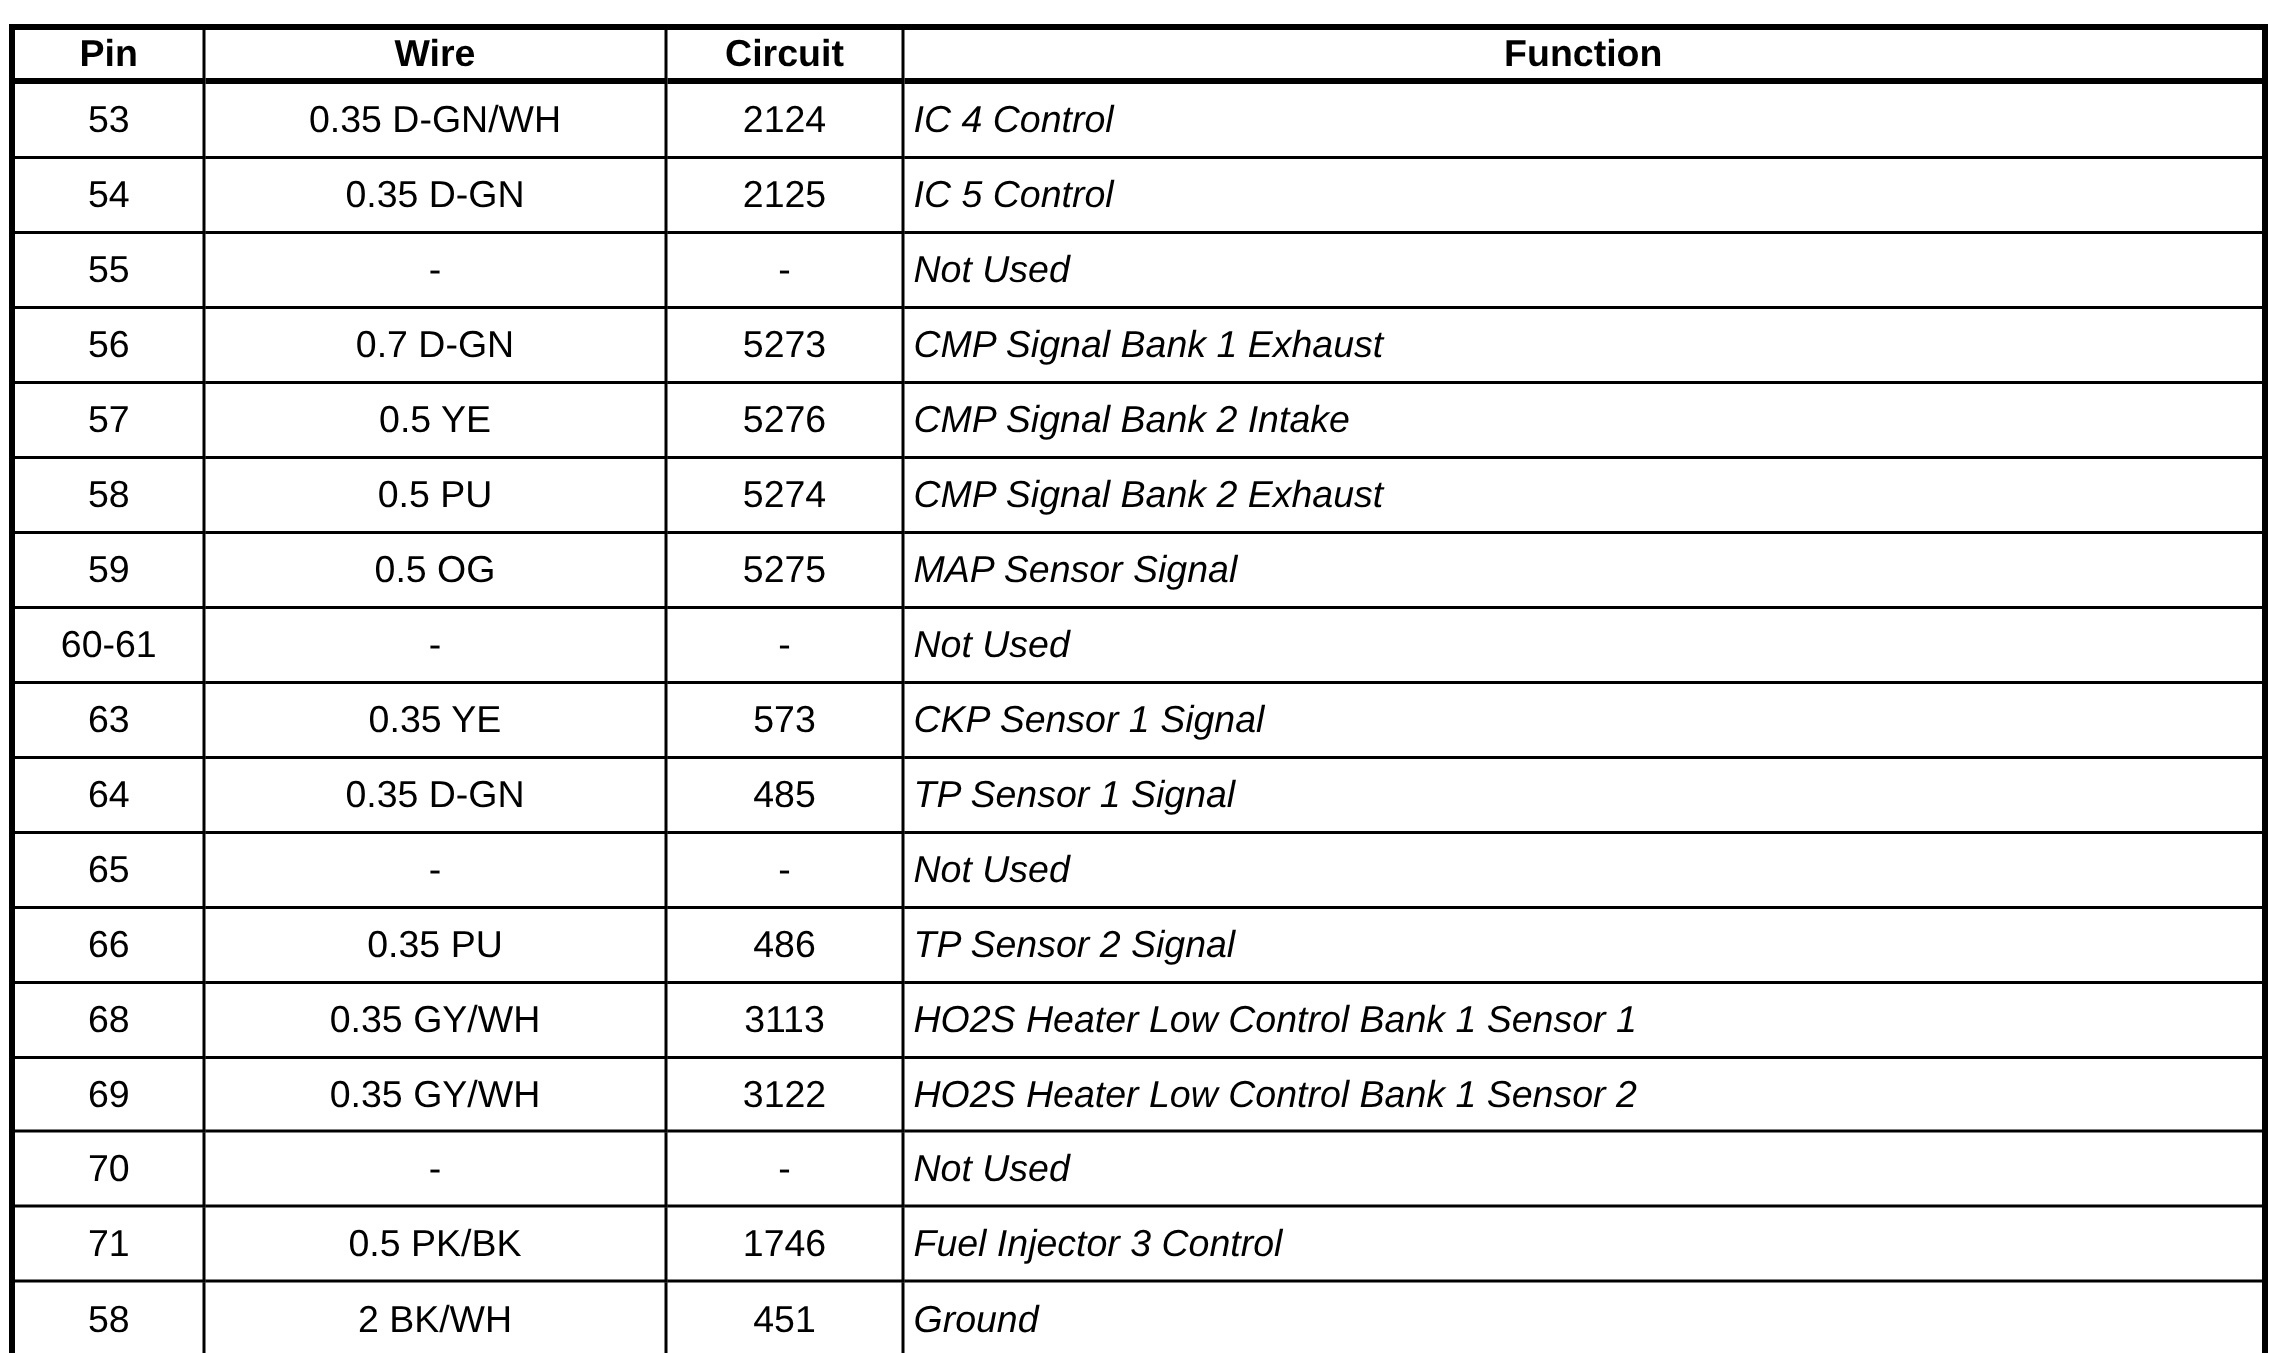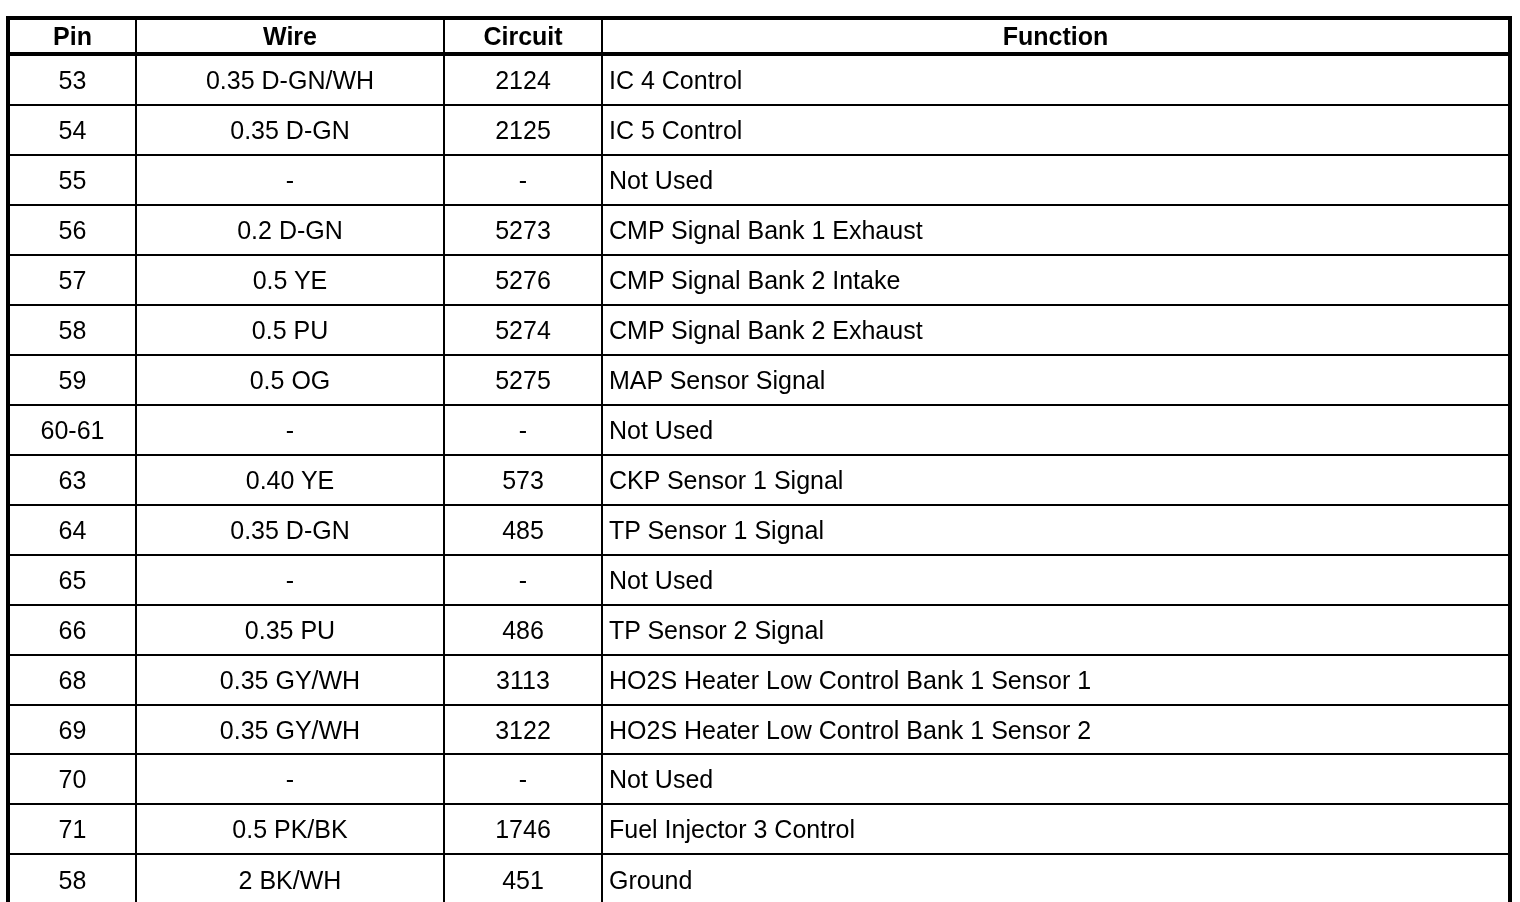--- a/index.html
+++ b/index.html
@@ -44,20 +44,21 @@
     height: 32px;
     border-bottom: 4px solid #000000;
     padding: 0 4px;
   }
   table.pinout td {
     text-align: center;
   }
   table.pinout td.fn-cell {
     text-align: left;
     padding-left: 6px;
+    font-style: italic;
   }
   col.c-pin     { width: 128px; }
   col.c-wire    { width: 308px; }
   col.c-circuit { width: 158px; }
   col.c-func    { width: auto;  }
 </style>
 </head>
 <body>
 
 <div class="table-wrap">
@@ -91,21 +92,21 @@
           <td class="fn-cell">IC 5 Control</td>
         </tr>
         <tr>
           <td>55</td>
           <td>-</td>
           <td>-</td>
           <td class="fn-cell">Not Used</td>
         </tr>
         <tr>
           <td>56</td>
-          <td>0.2 D-GN</td>
+          <td>0.7 D-GN</td>
           <td>5273</td>
           <td class="fn-cell">CMP Signal Bank 1 Exhaust</td>
         </tr>
         <tr>
           <td>57</td>
           <td>0.5 YE</td>
           <td>5276</td>
           <td class="fn-cell">CMP Signal Bank 2 Intake</td>
         </tr>
         <tr>
@@ -121,21 +122,21 @@
           <td class="fn-cell">MAP Sensor Signal</td>
         </tr>
         <tr>
           <td>60-61</td>
           <td>-</td>
           <td>-</td>
           <td class="fn-cell">Not Used</td>
         </tr>
         <tr>
           <td>63</td>
-          <td>0.40 YE</td>
+          <td>0.35 YE</td>
           <td>573</td>
           <td class="fn-cell">CKP Sensor 1 Signal</td>
         </tr>
         <tr>
           <td>64</td>
           <td>0.35 D-GN</td>
           <td>485</td>
           <td class="fn-cell">TP Sensor 1 Signal</td>
         </tr>
         <tr>

